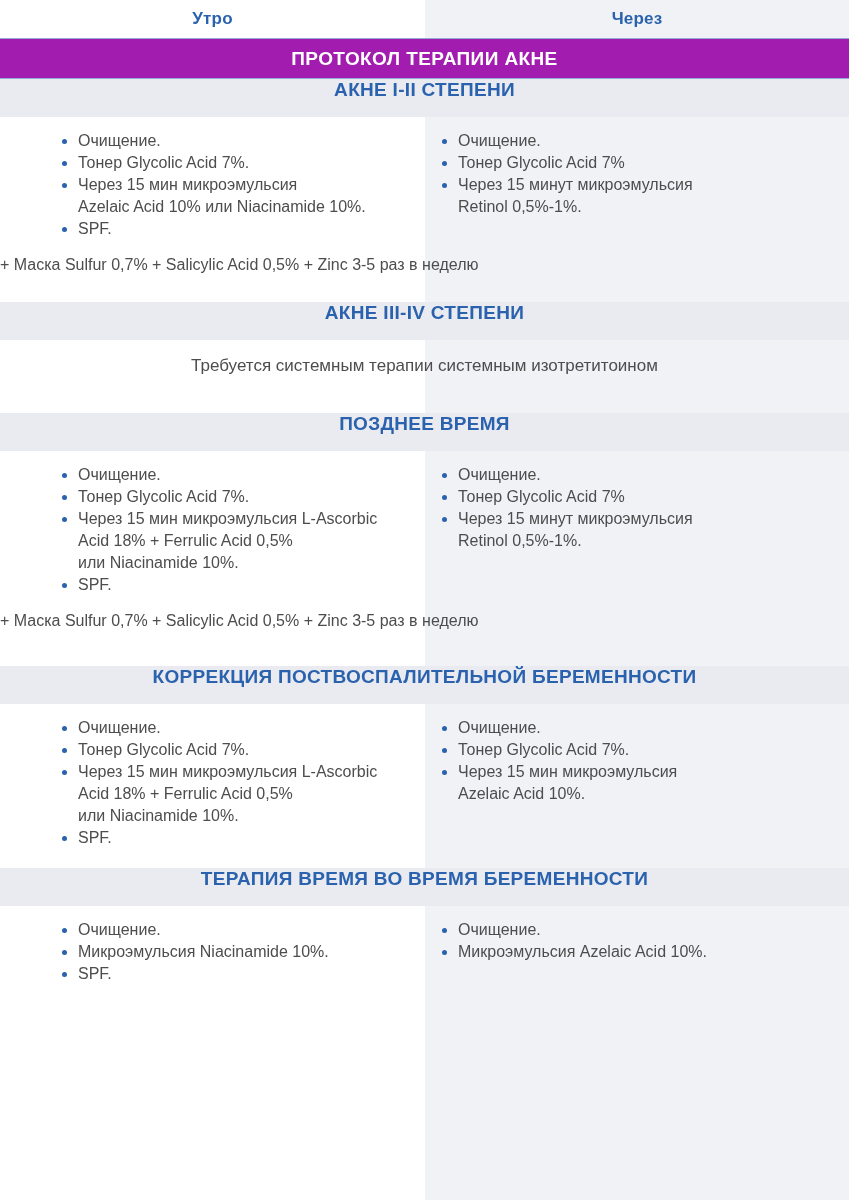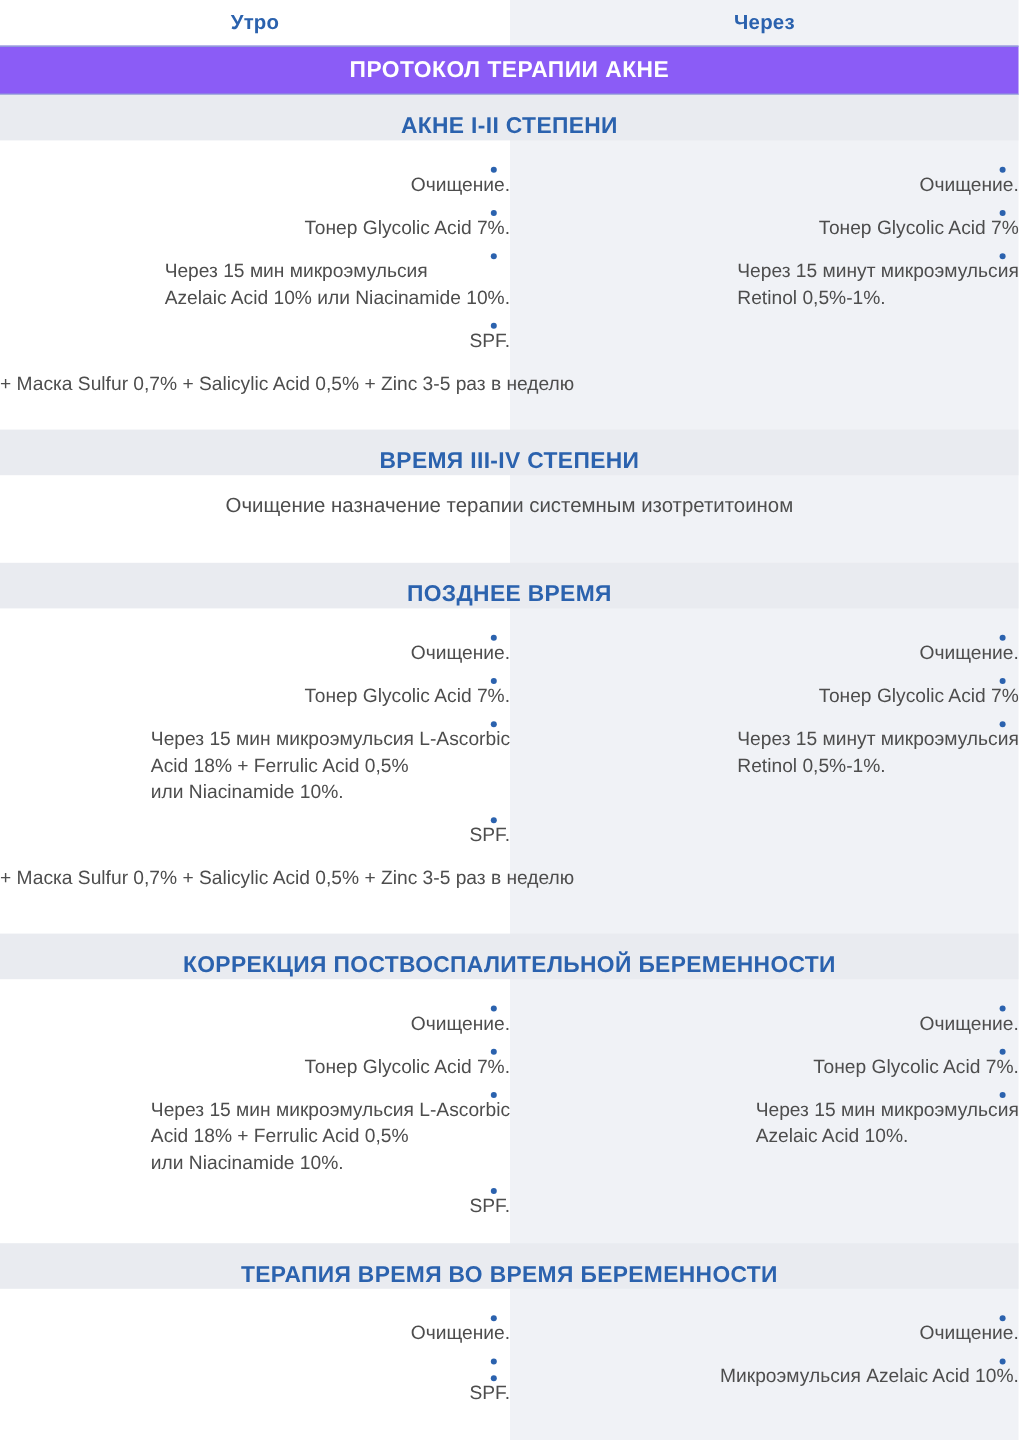--- a/index.html
+++ b/index.html
@@ -21,47 +21,47 @@
   
   .time-header{display:flex;height:38px;}
   .time-header .cell{
     width:425px;display:flex;align-items:center;justify-content:center;
     color:#2b62ae;font-size:17px;font-weight:bold;letter-spacing:.2px;
   }
   .time-header .cell.evening{width:424px;}
 
   
   .banner{
-    height:39px;background:#8b5cf6;
+    height:39px;background:#a21caf;
     border-top:1px solid #93aad3;border-bottom:1px solid #93aad3;
     display:flex;align-items:center;justify-content:center;
     color:#ffffff;font-size:19px;font-weight:bold;letter-spacing:.4px;
   }
 
   
   .title-row{
     height:38px;background:#e9ebf0;
-    display:flex;align-items:flex-end;justify-content:center;
+    display:flex;align-items:flex-start;justify-content:center;
   }
   .title-row h2{
     margin:0;color:#2b62ae;font-size:19px;font-weight:bold;letter-spacing:.3px;
   }
   .sec-1 .title-row{margin-top:26px;}
   .sec-2 .title-row{margin-top:36px;}
   .sec-3 .title-row{margin-top:34px;}
   .sec-4 .title-row{margin-top:19px;}
 
   
   .cols{display:flex;padding-top:13px;}
   .col{width:425px;box-sizing:border-box;}
   .col.evening{width:424px;}
   ul.blist{list-style:none;margin:0;padding:0;}
   .col.morning ul.blist{padding-left:62px;}
   .col.evening ul.blist{padding-left:17px;}
-  ul.blist li{display:flex;align-items:flex-end;flex-direction:column;}
+  ul.blist li{display:flex;align-items:flex-start;}
   .dot{
     flex:none;width:5px;height:5px;border-radius:50%;
     background:#2b62ae;margin:9px 11px 0 0;
   }
   .txt{
     color:#4d4d4d;font-size:16px;line-height:22px;white-space:pre-line;
   }
 
   
   .footnote{
@@ -129,23 +129,23 @@
 Retinol 0,5%-1%.</span>
               </li>
           </ul>
         </div>
       </div>
       <div class="footnote">+ Маска Sulfur 0,7% + Salicylic Acid 0,5% + Zinc 3-5 раз в неделю</div>
     </div>
 
     <div class="section sec-1">
       <div class="title-row">
-        <h2>ВРЕМЯ III-IV СТЕПЕНИ</h2>
-      </div>
-      <div class="note">Очищение назначение терапии системным изотретитоином</div>
+        <h2>АКНЕ III-IV СТЕПЕНИ</h2>
+      </div>
+      <div class="note">Требуется системным терапии системным изотретитоином</div>
     </div>
 
     <div class="section sec-2">
       <div class="title-row">
         <h2>ПОЗДНЕЕ ВРЕМЯ</h2>
       </div>
       <div class="cols">
         <div class="col morning">
           <ul class="blist">
             <li>
@@ -242,20 +242,21 @@
       </div>
       <div class="cols">
         <div class="col morning">
           <ul class="blist">
             <li>
                 <span class="dot"></span>
                 <span class="txt">Очищение.</span>
               </li>
             <li>
                 <span class="dot"></span>
+                <span class="txt">Микроэмульсия Niacinamide 10%.</span>
               </li>
             <li>
                 <span class="dot"></span>
                 <span class="txt">SPF.</span>
               </li>
           </ul>
         </div>
         <div class="col evening">
           <ul class="blist">
             <li>

